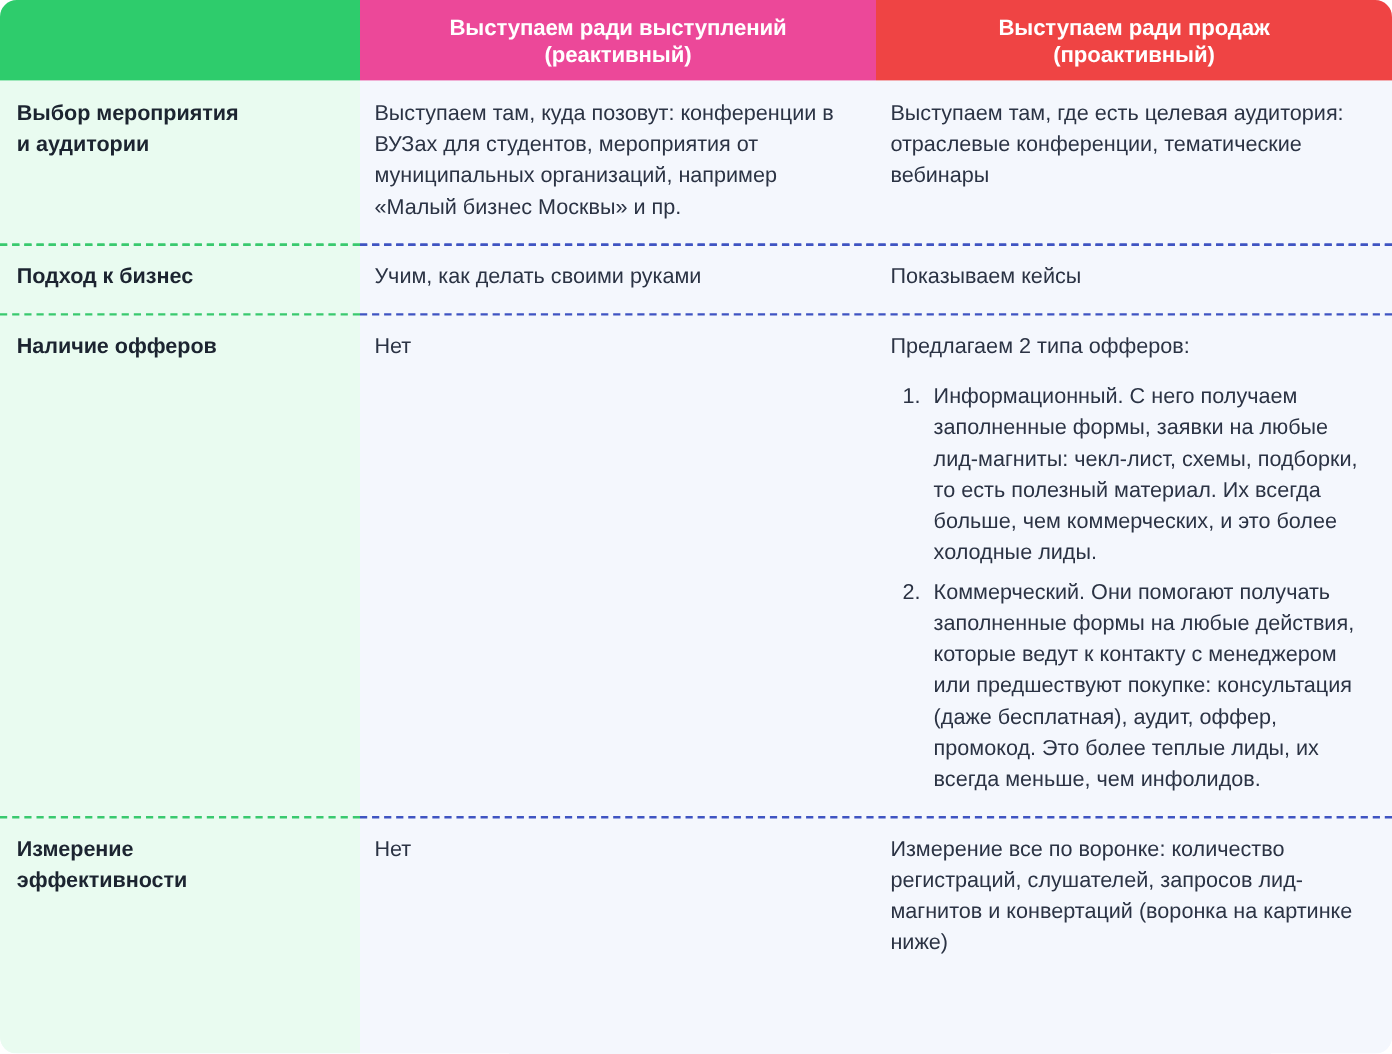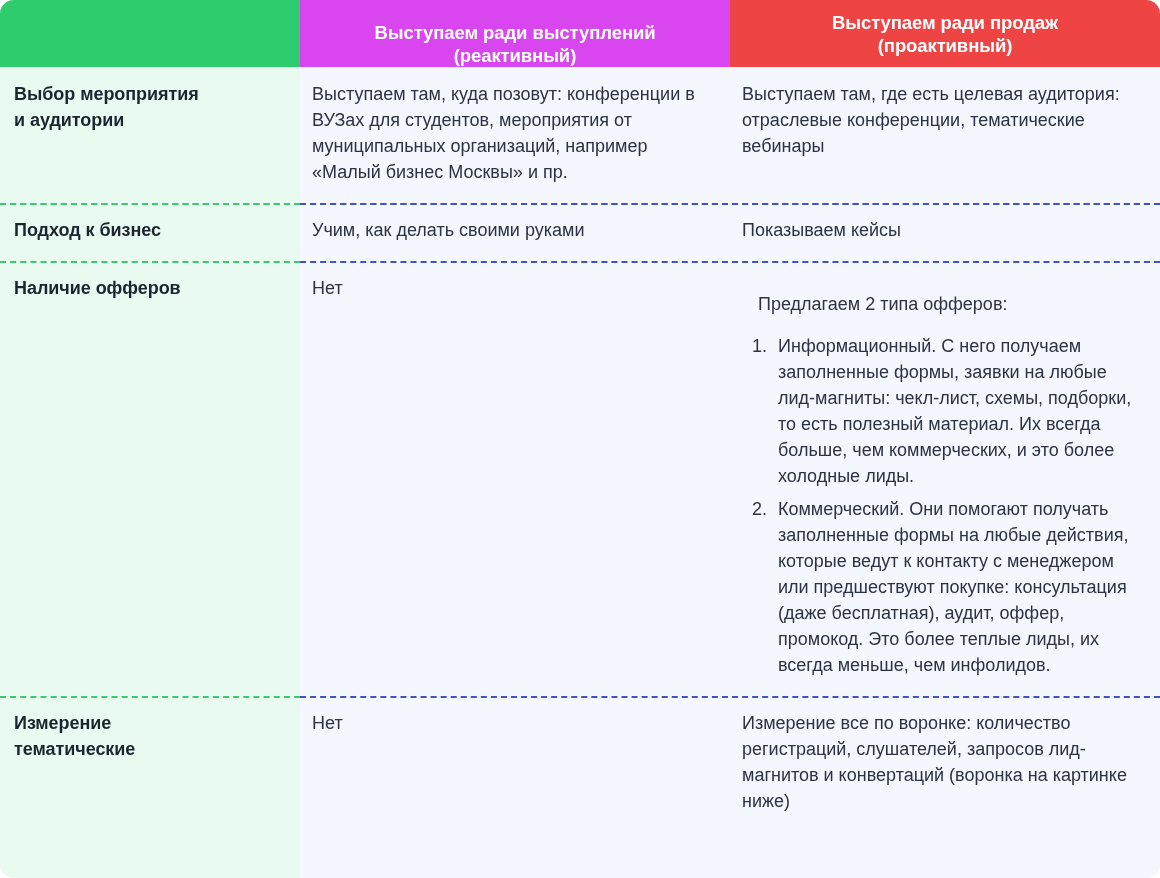--- a/index.html
+++ b/index.html
@@ -60,23 +60,22 @@
     font-size: 18.5px;
     line-height: 23px;
     letter-spacing: -0.1px;
   }
   .th-label {
     width: 300px;
     background: #2ECC6C;
   }
   .th-react {
     width: 430px;
-    background: #d946ef;
+    background: #ec4899;
     padding: 0 28px;
-    align-items: flex-end;
   }
   .th-proact {
     width: 430px;
     background: #ef4444;
     padding: 0 28px;
   }
 
   
   .tbody {
     position: relative;
@@ -124,21 +123,21 @@
     margin: 2px 0 0 0;
     padding-left: 30px;
     list-style-position: outside;
   }
   .offer-list li {
     margin-top: 7px;
     padding-left: 6px;
     line-height: 26px;
   }
   .offer-list li:first-child { margin-top: 16px; }
-  .cell-lead { margin: 16px; }
+  .cell-lead { margin: 0; }
 
   .nowrap-block { white-space: pre-line; }
 </style>
 </head>
 <body>
 
 <div class="comparison-table">
 
   <div class="col-bg-label"></div>
   <div class="col-bg-body"></div>
@@ -196,19 +195,19 @@
         </ol>
       </div>
     </div>
     <div class="sep">
       <div class="sep-label"></div>
       <div class="sep-body"></div>
     </div>
 
     <div class="tr">
       <div class="td td-label nowrap-block">Измерение
-тематические</div>
+эффективности</div>
       <div class="td td-react">Нет</div>
       <div class="td td-proact">Измерение все по воронке: количество регистраций, слушателей, запросов лид-магнитов и конвертаций (воронка на картинке ниже)</div>
     </div>
 
   </div>
 </div>
 
 </body></html>

